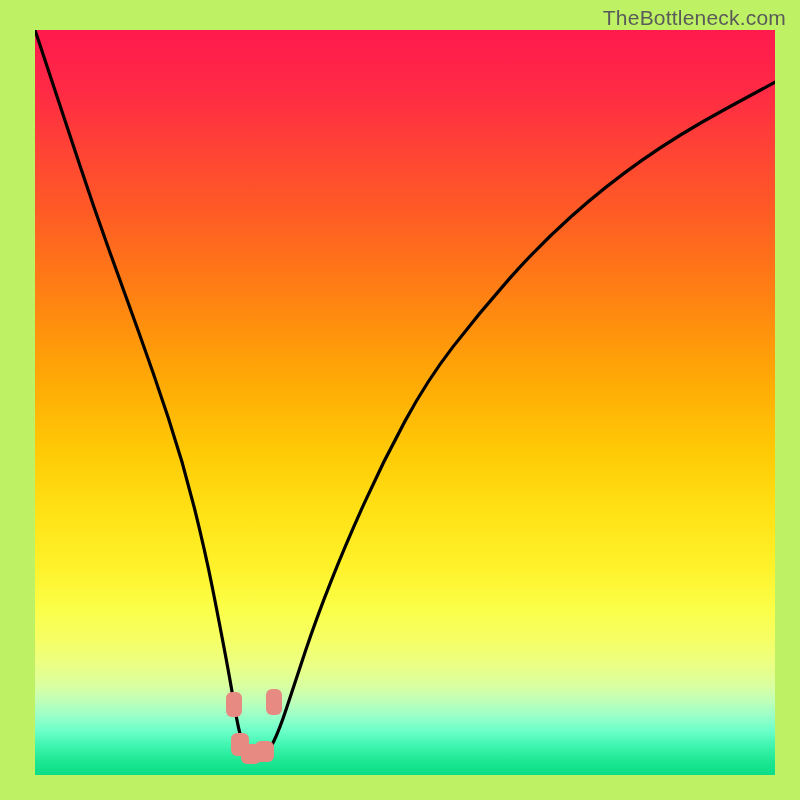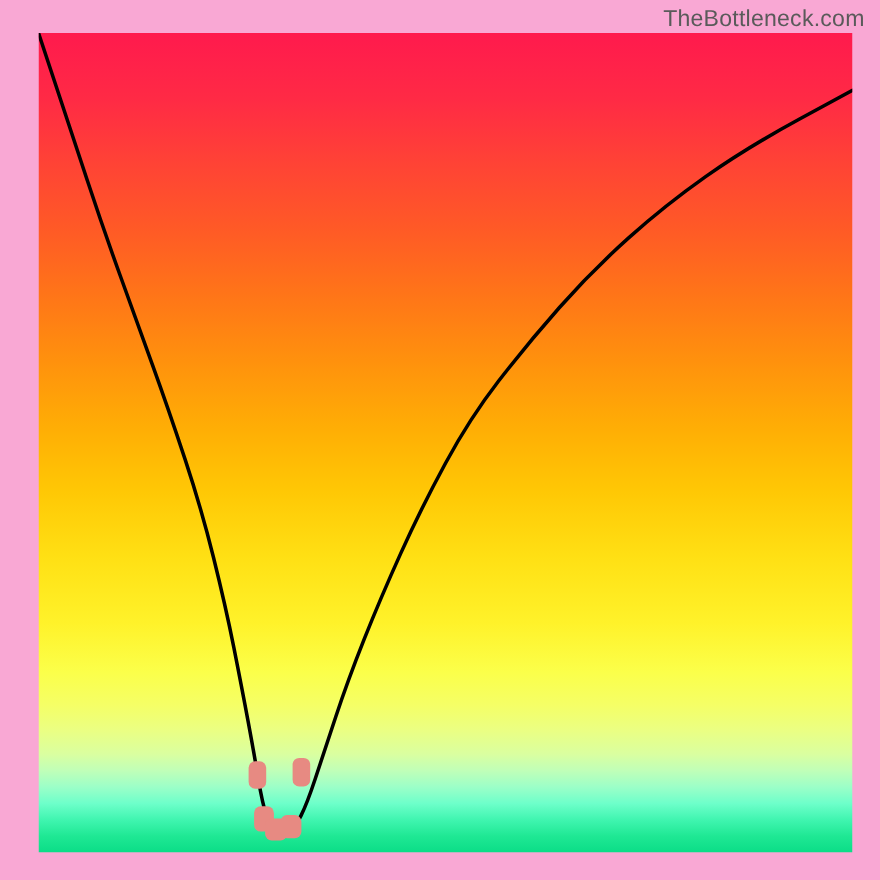--- a/index.html
+++ b/index.html
@@ -1,21 +1,21 @@
 <!DOCTYPE html>
 <html><head>
 <meta charset="utf-8">
 <style>
   * { margin: 0; padding: 0; box-sizing: border-box; }
   html, body { width: 800px; height: 800px; overflow: hidden; background: #000; }
   .frame {
     position: absolute;
     left: 0; top: 0;
     width: 800px; height: 800px;
-    background: #f9a8d4;
+    background: #bef264;
     padding-left: 32px;
   }
   .plot {
     position: absolute;
     left: 35px;
     top: 30px;
     width: 740px;
     height: 745px;
     overflow: hidden;
   }

